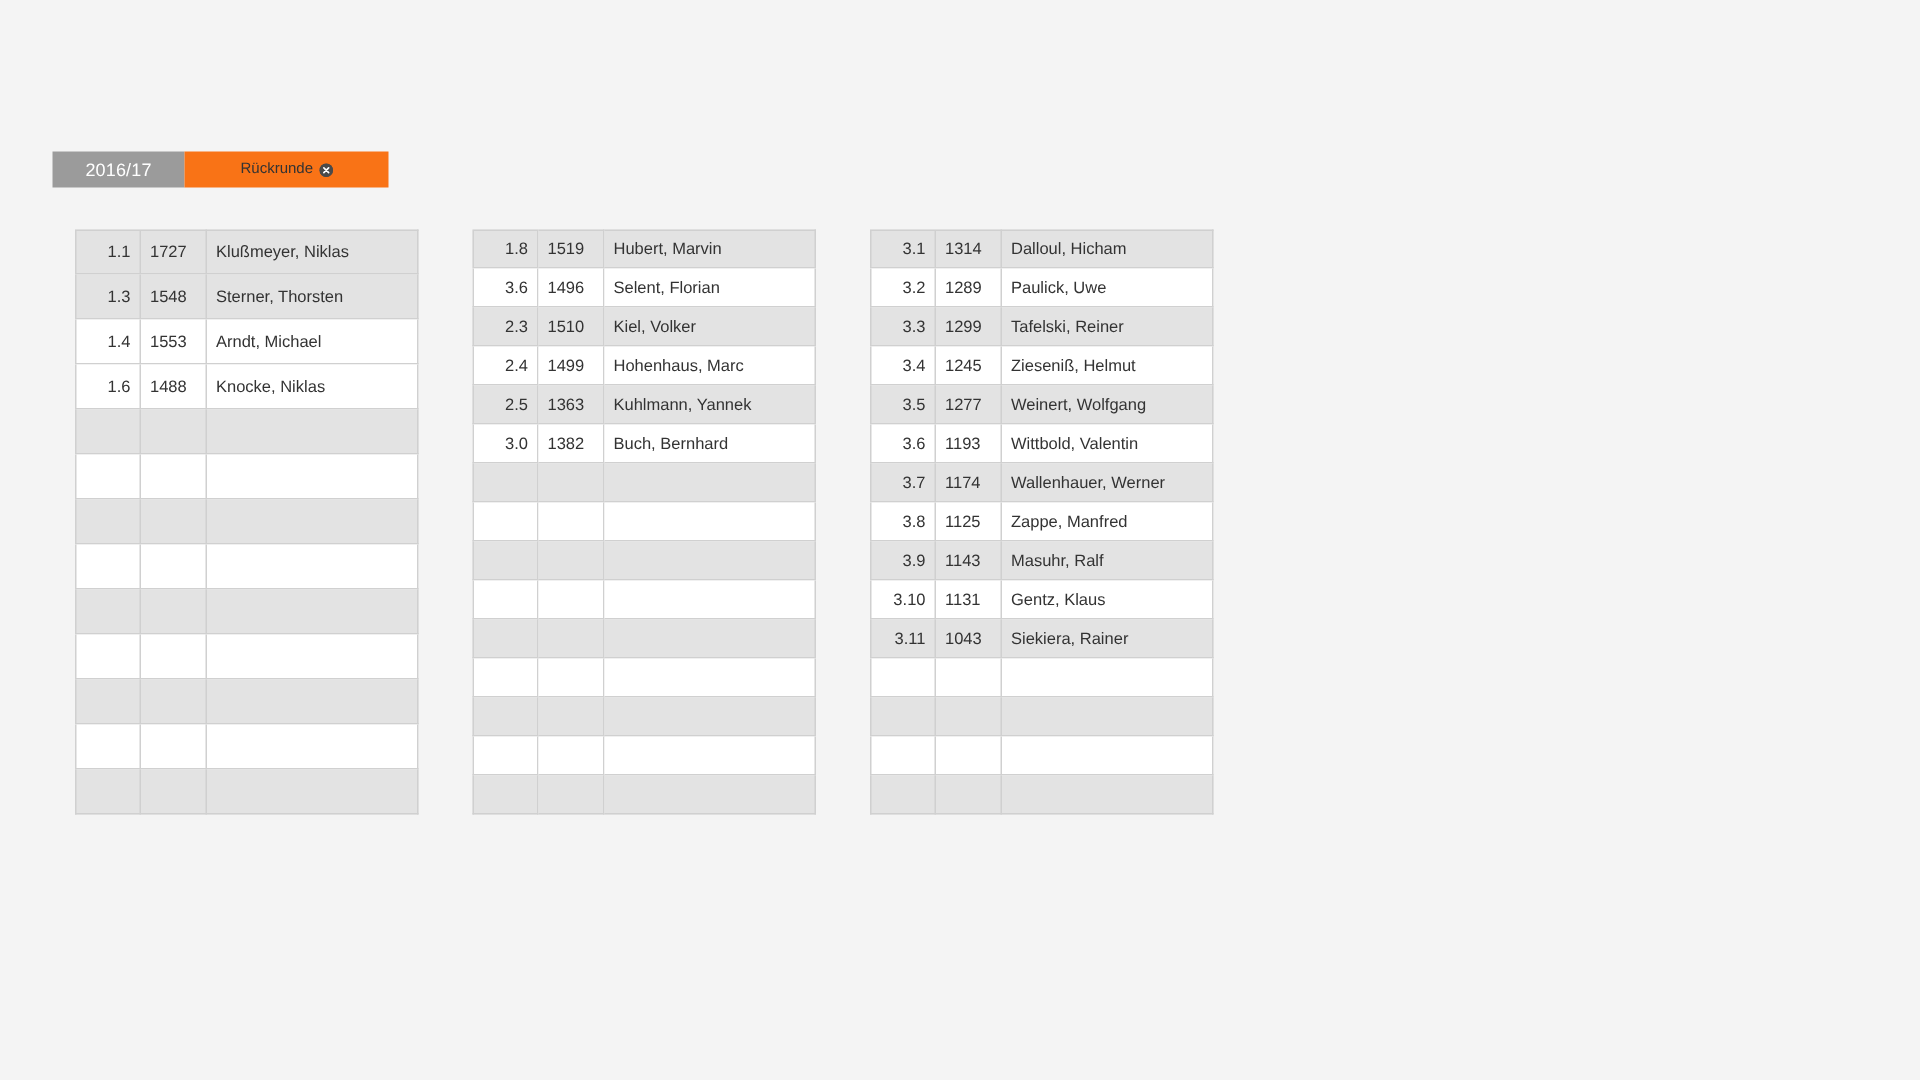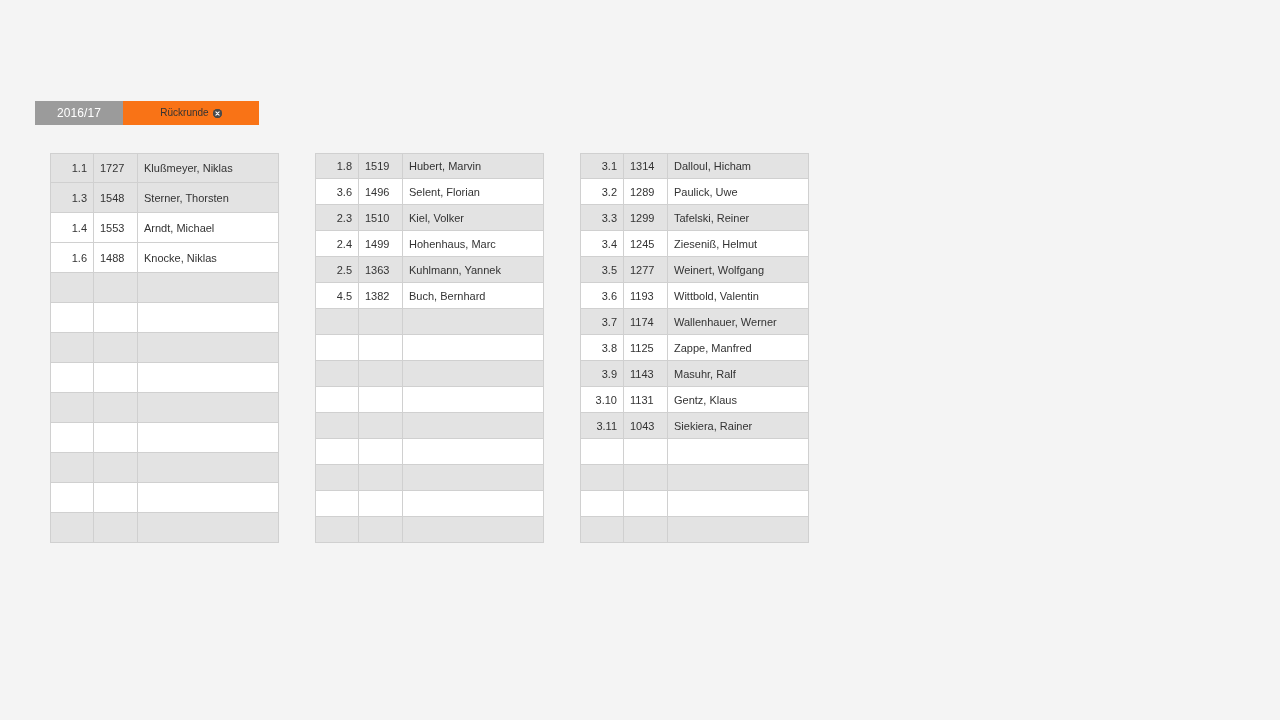--- a/index.html
+++ b/index.html
@@ -256,21 +256,21 @@
             <td class="col-no">2.4</td>
             <td class="col-dwz">1499</td>
             <td class="col-name">Hohenhaus, Marc</td>
           </tr>
           <tr class="row-odd">
             <td class="col-no">2.5</td>
             <td class="col-dwz">1363</td>
             <td class="col-name">Kuhlmann, Yannek</td>
           </tr>
           <tr class="row-even">
-            <td class="col-no">4.5</td>
+            <td class="col-no">3.0</td>
             <td class="col-dwz">1382</td>
             <td class="col-name">Buch, Bernhard</td>
           </tr>
           <tr class="row-odd">
             <td class="col-no"></td>
             <td class="col-dwz"></td>
             <td class="col-name"></td>
           </tr>
           <tr class="row-even">
             <td class="col-no"></td>

